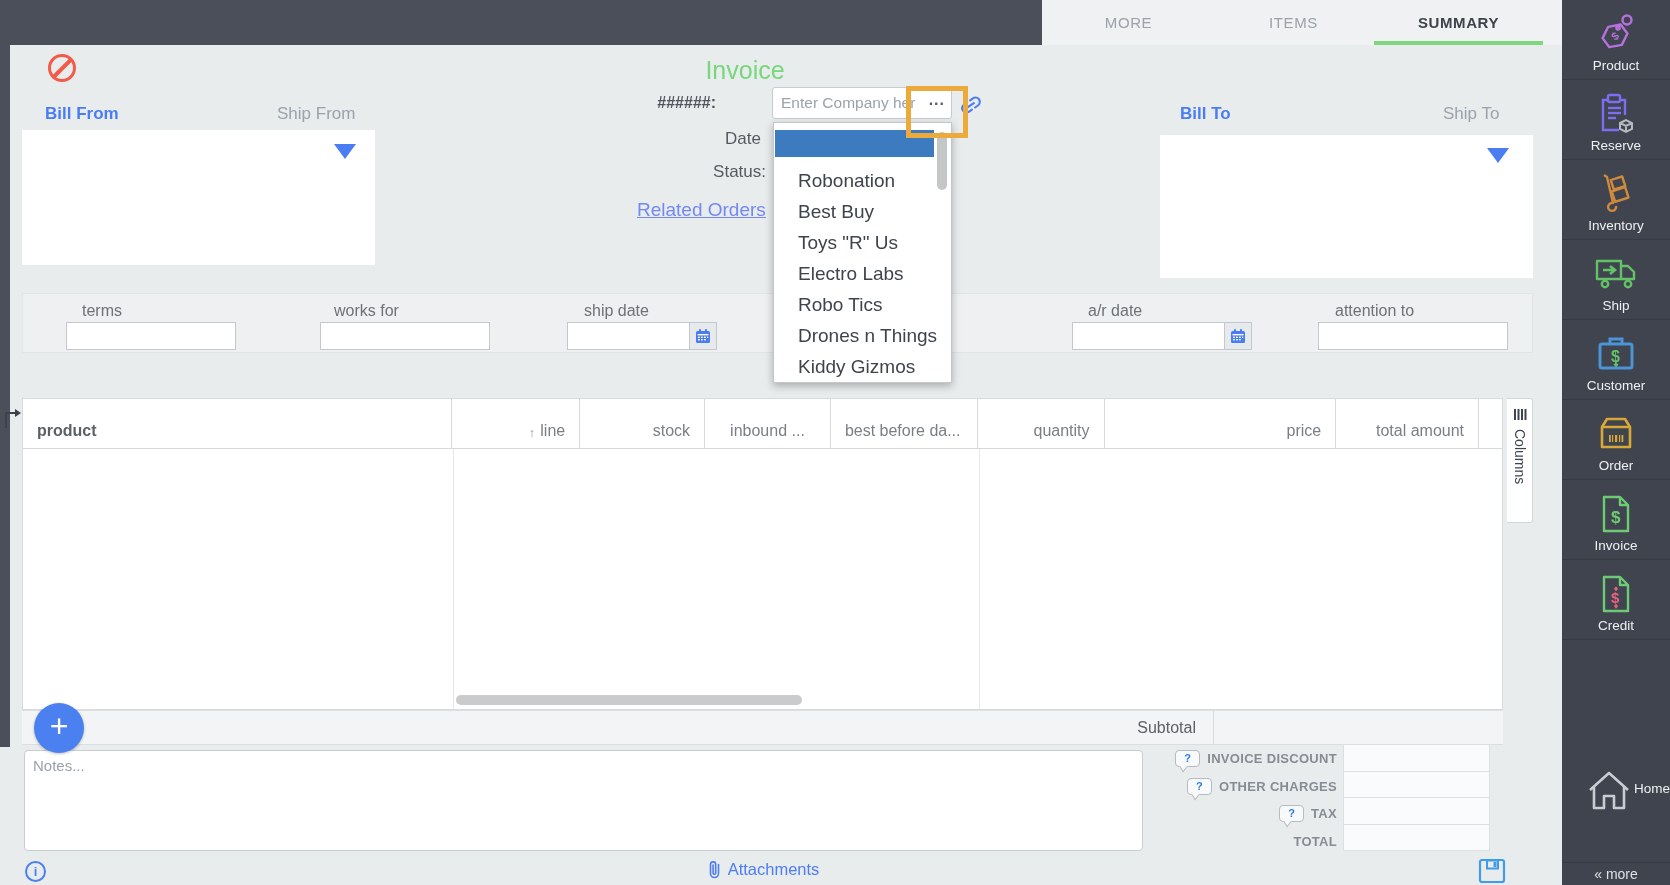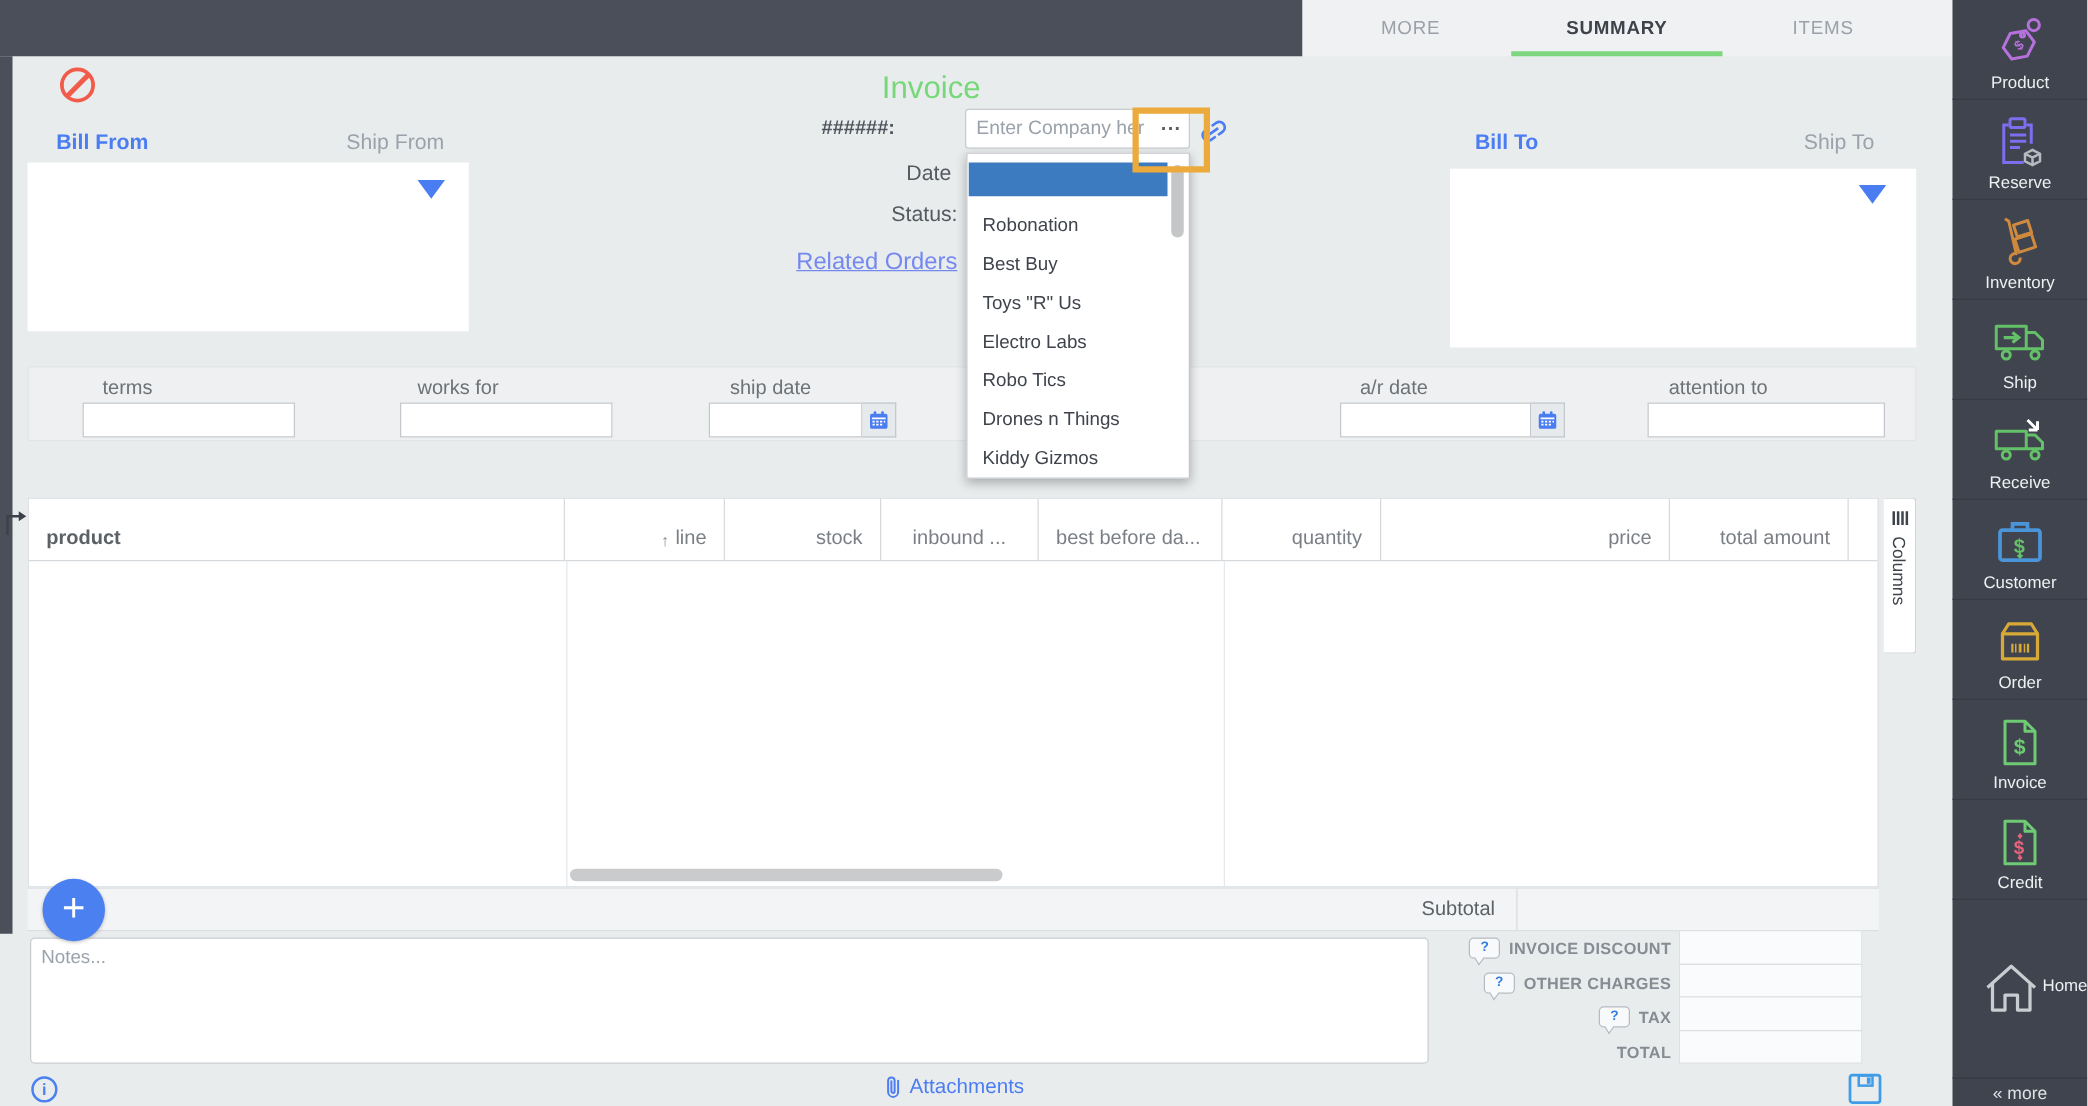--- a/index.html
+++ b/index.html
@@ -29,21 +29,21 @@
   .link-ico{position:absolute;left:958px;top:92px;width:26px;height:26px;}
   .row-label{position:absolute;text-align:right;font-size:17px;color:#555a61;}
   .related{position:absolute;left:637px;top:199px;font-size:19px;color:#7488ef;text-decoration:underline;white-space:nowrap;cursor:pointer;z-index:1;}
 
   
   .dropdown{position:absolute;left:773px;top:122px;width:179px;height:261px;background:#fff;
       border:1px solid #c3c7cb;box-shadow:0 3px 8px rgba(0,0,0,.28);z-index:30;overflow:hidden;}
   .dd-selected{position:absolute;left:1px;top:7px;width:159px;height:27px;background:#3c7bc0;}
   .dd-thumb{position:absolute;right:4px;top:9px;width:10px;height:58px;background:#c4c6c8;border-radius:5px;}
   .dd-list{position:absolute;left:0;top:42px;width:160px;}
-  .dd-item{height:31px;line-height:31px;padding-left:12px;font-size:15px;color:#3f444c;white-space:nowrap;cursor:pointer;}
+  .dd-item{height:31px;line-height:31px;padding-left:24px;font-size:19px;color:#3f444c;white-space:nowrap;cursor:pointer;}
 
   
   .party-label{position:absolute;top:104px;font-size:17px;}
   .party-label.blue{color:#4a7cf2;font-weight:700;}
   .party-label.gray{color:#9aa2ab;}
   .addr-box{position:absolute;background:#fff;}
   .tri{position:absolute;width:0;height:0;border-left:11px solid transparent;border-right:11px solid transparent;border-top:15px solid #4a7cf2;cursor:pointer;}
 
   
   .band{position:absolute;left:22px;top:293px;width:1511px;height:60px;background:#eef0f1;border:1px solid #e2e4e6;}
@@ -109,26 +109,26 @@
 <body>
 
 <div id="app">
 
   <div class="topbar"></div>
   <div class="leftstrip"></div>
   <div class="tabsbar">
     <div class="tab">
         <span>MORE</span>
       </div>
+    <div class="tab">
+        <span>ITEMS</span>
+      </div>
     <div class="tab active">
         <span>SUMMARY</span>
         <span class="underline"></span>
-      </div>
-    <div class="tab">
-        <span>ITEMS</span>
       </div>
   </div>
 
   <div class="no-icon"></div>
   <div class="invoice-title">Invoice</div>
   <div class="num-label">######:</div>
 
   <div class="company-wrap">
     <input class="company-input" placeholder="Enter Company her" style="">
     <span class="company-dots">...</span>
@@ -355,33 +355,20 @@
           <circle cx="13" cy="31" r="3.2"></circle>
             <circle cx="36" cy="31" r="3.2"></circle>
         </g>
         <g stroke="#64c168" stroke-width="2.6" fill="none">
             <path d="M11 17 h11 M18 13 l5 4 -5 4"></path>
           </g>
       </svg>
       <span class="sb-label">Ship</span>
     </div>
     <div class="sb-item">
-      <svg width="48" height="42" viewBox="0 0 48 42">
-        <g fill="none" stroke="#64c168" stroke-width="2.4" stroke-linejoin="round">
-          <path d="M5 12 h24 v14 H5 z M29 15 h7 l6 6 v5 h-13"></path>
-          <circle cx="13" cy="31" r="3.2"></circle>
-            <circle cx="36" cy="31" r="3.2"></circle>
-        </g>
-        <g stroke="#fff" stroke-width="2.4" fill="none">
-            <path d="M30 3 l8 8 M38 11 h-7 M38 11 v-7"></path>
-          </g>
-      </svg>
-      <span class="sb-label">Receive</span>
-    </div>
-    <div class="sb-item">
       <svg width="46" height="42" viewBox="0 0 46 42">
         <g fill="none" stroke="#4b94d8" stroke-width="3">
           <rect x="7" y="11" width="32" height="24" rx="2"></rect>
           <path d="M17 11 V6 h12 v5"></path>
         </g>
         <text x="18" y="29" font-size="16" font-weight="bold" fill="#64c168">$</text>
         <path d="M23 29 l0 3 M21 31 l2 2 2 -2" stroke="#64c168" stroke-width="1.6" fill="none"></path>
       </svg>
       <span class="sb-label">Customer</span>
     </div>

